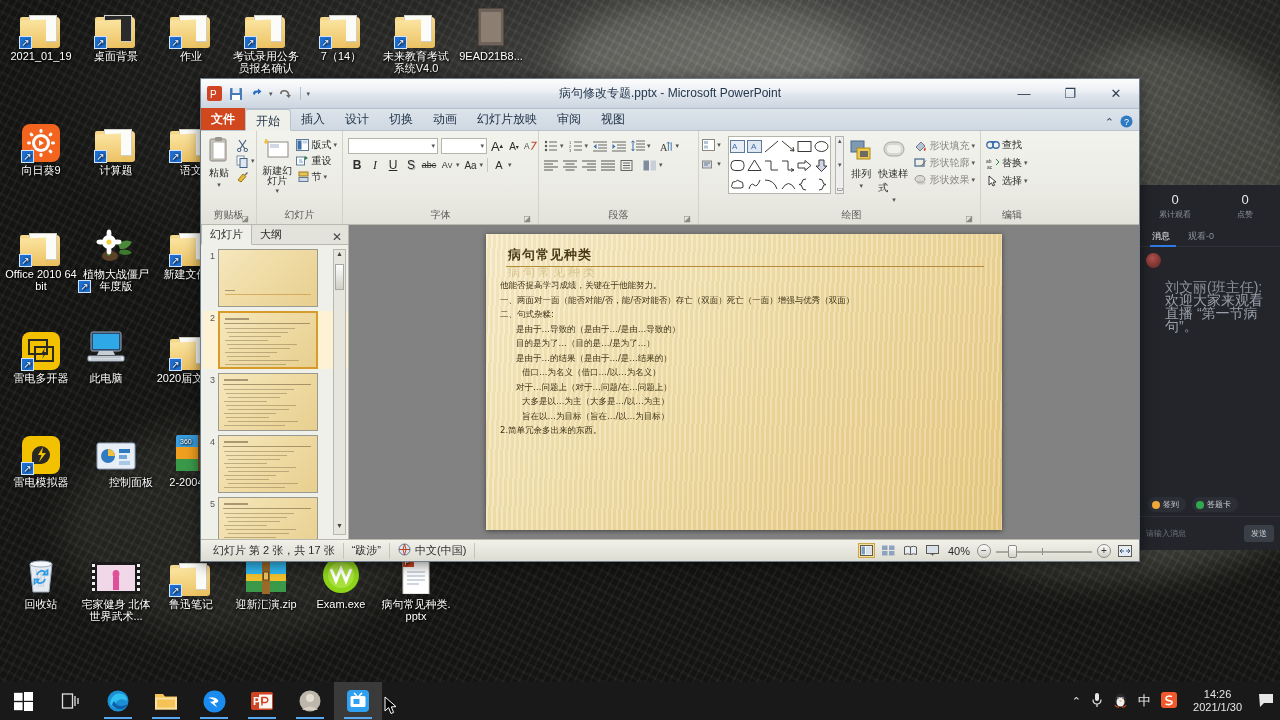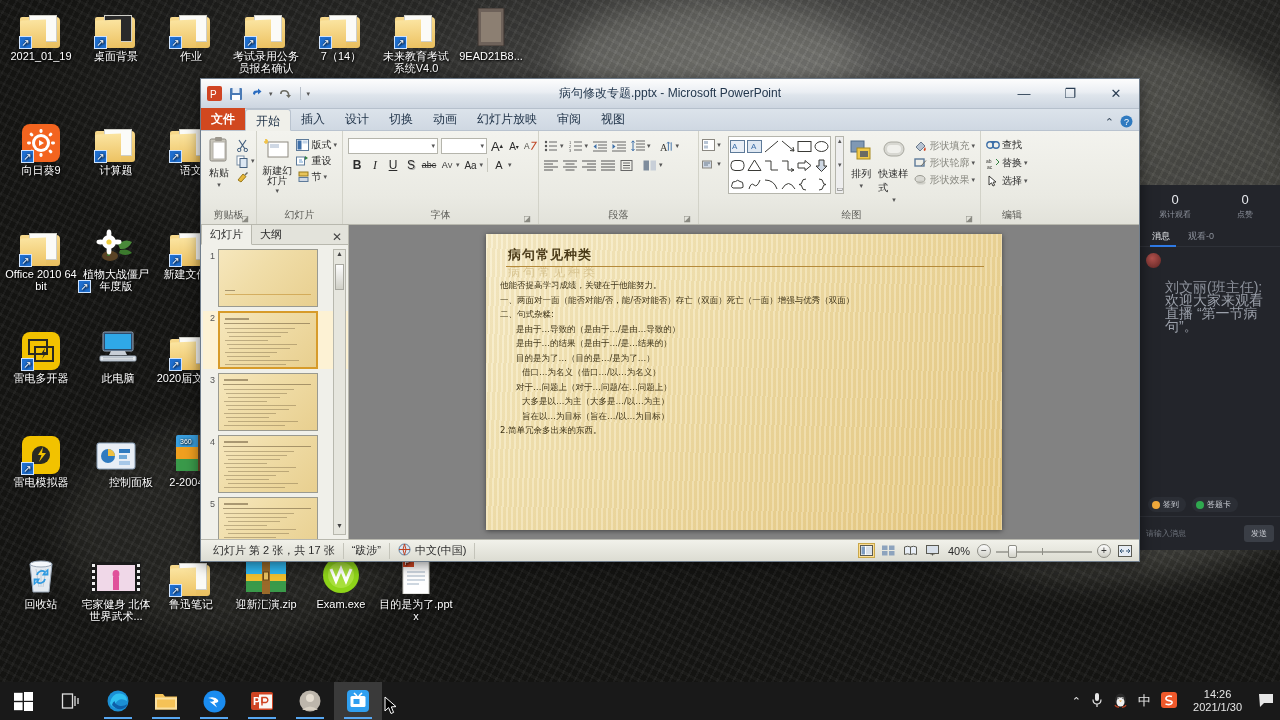--- a/index.html
+++ b/index.html
@@ -430,21 +430,21 @@
         <svg width="28" height="26" viewBox="0 0 28 26">
             <rect x="2" y="2" width="18" height="14" fill="none" stroke="#2a2a22" stroke-width="2"></rect>
             <rect x="8" y="9" width="18" height="14" fill="none" stroke="#2a2a22" stroke-width="2"></rect>
             <path d="M18 10 l-4 6 h3 l-2 5 l5 -7 h-3 z" fill="#2a2a22"></path>
           </svg>
         <span class="shortcut">↗</span>
         </span>
       </div>
                  <div class="lbl">雷电多开器</div>
     </div>
-    <div class="dicon" style="left: 81px; top: 326px;">
+    <div class="dicon" style="left: 69px; top: 326px;">
       <div class="gfx">
         <span><svg width="44" height="38" viewBox="0 0 44 38">
         <rect x="7" y="2" width="30" height="19" rx="1.5" fill="#2e4a6a" stroke="#9aa8b8"></rect>
             <rect x="9" y="4" width="26" height="15" fill="#2fa8e8"></rect>
         <path d="M15 21 h14 l2 4 h-18 z" fill="#c8ced6"></path>
             <rect x="4" y="26" width="36" height="5" rx="1" fill="#e2e6ea" stroke="#9aa8b8"></rect>
         <path d="M7 27.5 h30 M7 29.2 h30" stroke="#b8c0c8"></path>
           </svg></span>
       </div>
                  <div class="lbl">此电脑</div>
@@ -567,21 +567,21 @@
     </div>
     <div class="dicon" style="left: 379px; top: 552px;">
       <div class="gfx">
         <span><svg width="30" height="38" viewBox="0 0 30 38">
         <rect x="2" y="0" width="26" height="38" fill="#fff" stroke="#c8c8c0"></rect>
         <rect x="2" y="0" width="11" height="11" fill="#d04423"></rect>
             <text x="3.5" y="8.5" font-size="7" fill="#fff" font-family="Liberation Sans">P</text>
         <path d="M6 16 h18 M6 20 h18 M6 24 h18 M6 28 h12" stroke="#c0ccd8" stroke-width="1.4"></path>
           </svg></span>
       </div>
-                 <div class="lbl">目的是为了.pptx</div>
+                 <div class="lbl">病句常见种类.pptx</div>
     </div>
   </div>
 
 <div id="ppt">
 
   <div class="ppt-titlebar">
     <div class="qat">
       <span class="qicon">
         <svg width="15" height="15" viewBox="0 0 15 15">
             <rect x="0" y="0" width="15" height="15" rx="2" fill="#d04423"></rect>
@@ -1153,22 +1153,22 @@
     <div class="slidearea">
       <div class="slide">
         <div class="slide-ghost">病句常见种类</div>
         <div class="slide-title">病句常见种类</div>
         <div class="slide-rule"></div>
         <div class="slide-body" id="slide-body">
             <div class="">他能否提高学习成绩，关键在于他能努力。</div>
             <div class="">一、两面对一面（能否对能/否，能/否对能否）存亡（双面）死亡（一面）增强与优秀（双面）</div>
             <div class="">二、句式杂糅:</div>
             <div class="ind1">是由于…导致的（是由于…/是由…导致的）</div>
+            <div class="ind1">目的是为了…（目的是…/是为了…）</div>
             <div class="ind1">是由于…的结果（是由于…/是…结果的）</div>
-            <div class="ind1">目的是为了…（目的是…/是为了…）</div>
             <div class="ind2">借口…为名义（借口…/以…为名义）</div>
             <div class="ind1">对于…问题上（对于…问题/在…问题上）</div>
             <div class="ind2">大多是以…为主（大多是…/以…为主）</div>
             <div class="ind2">旨在以…为目标（旨在…/以…为目标）</div>
             <div class="">2.简单冗余多出来的东西。</div>
           </div>
       </div>
     </div>
   </div>
 

